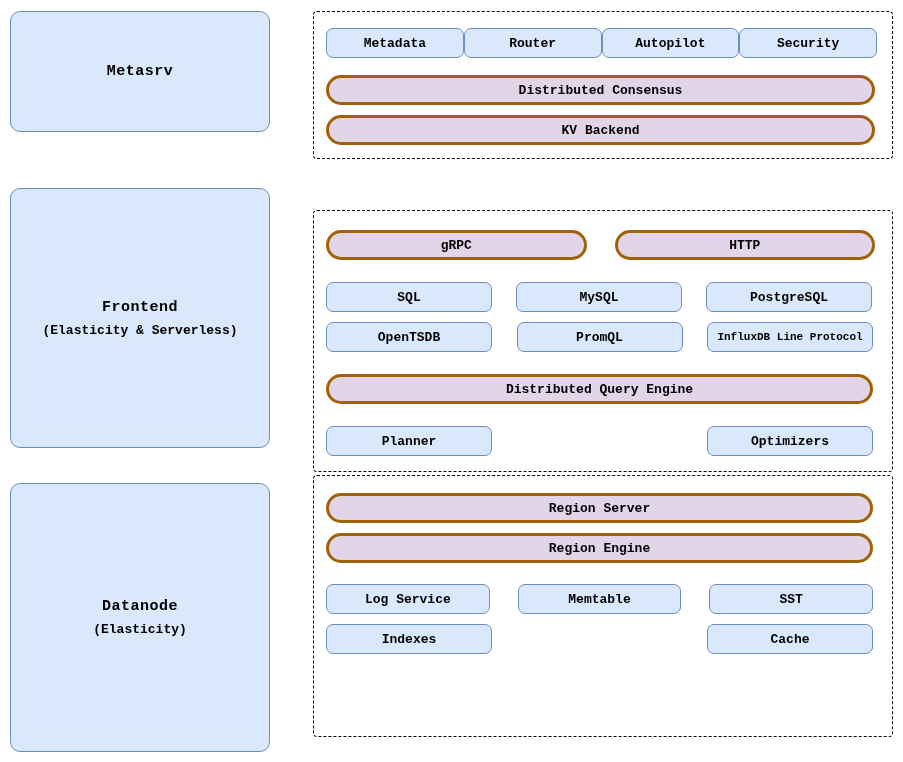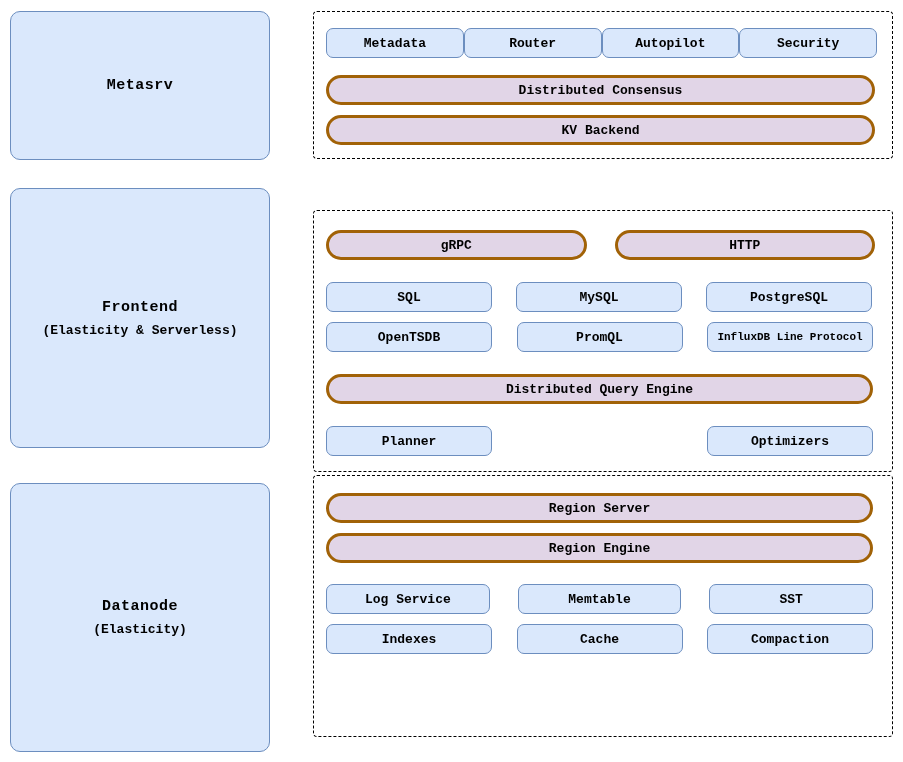--- a/index.html
+++ b/index.html
@@ -56,21 +56,21 @@
   }
   .objstore-label { color: #333333; font-size: 13px; white-space: nowrap; }
   .objstore-boxes { margin-left: auto; display: flex; gap: 18px; }
   .objstore-boxes .box { width: 60px; }
 </style>
 </head>
 <body>
 
 <div class="canvas">
 
-  <div class="side-block" style="top:11px; height:149px;">
+  <div class="side-block" style="top:11px; height:121px;">
     <div class="side-title">Metasrv</div>
   </div>
 
   <div class="side-block" style="top:188px; height:260px;">
     <div class="side-title">Frontend</div>
     <div class="side-sub">(Elasticity &amp; Serverless)</div>
   </div>
 
   <div class="side-block" style="top:483px; height:269px;">
     <div class="side-title">Datanode</div>
@@ -114,17 +114,16 @@
     <div class="pill" style="top:17px; right:19px;">Region Server</div>
     <div class="pill" style="top:57px; right:19px;">Region Engine</div>
     <div class="row" style="top:108px; right:19px;gap:28px;">
       <div class="box w166">Log Service</div>
       <div class="box w166">Memtable</div>
       <div class="box w166">SST</div>
     </div>
     <div class="row" style="top:148px; right:19px;">
       <div class="box w166">Indexes</div>
       <div class="box w166">Cache</div>
-      <div class="box w166">Compaction</div>
     </div>
   </div>
 
 </div>
 
 </body></html>

